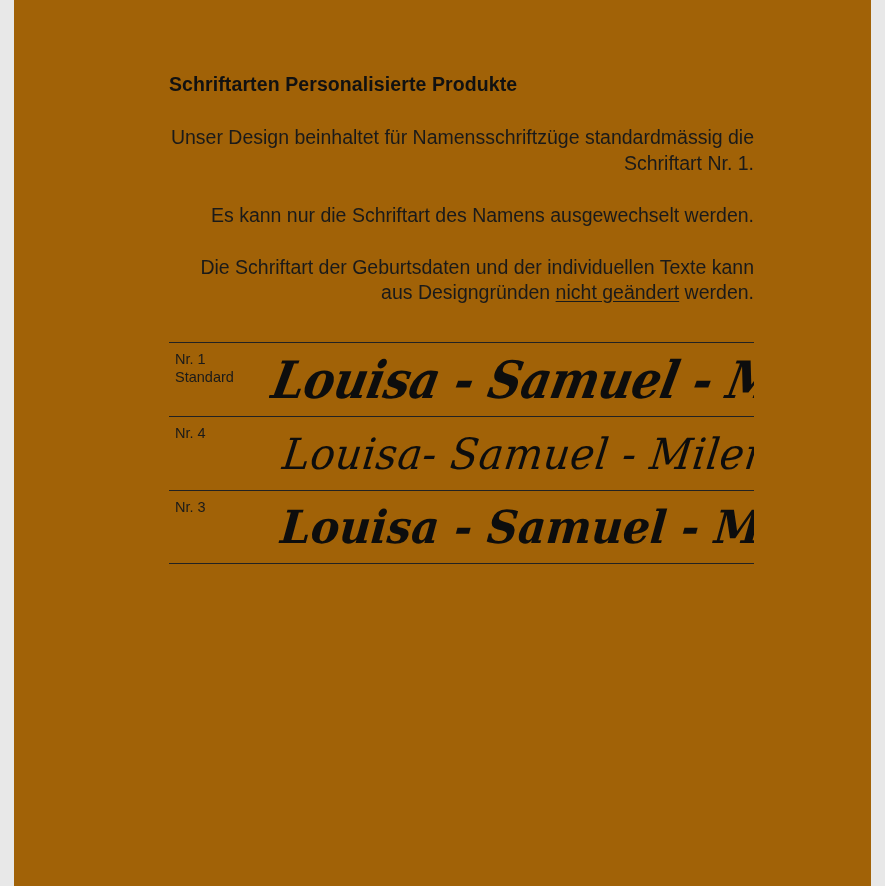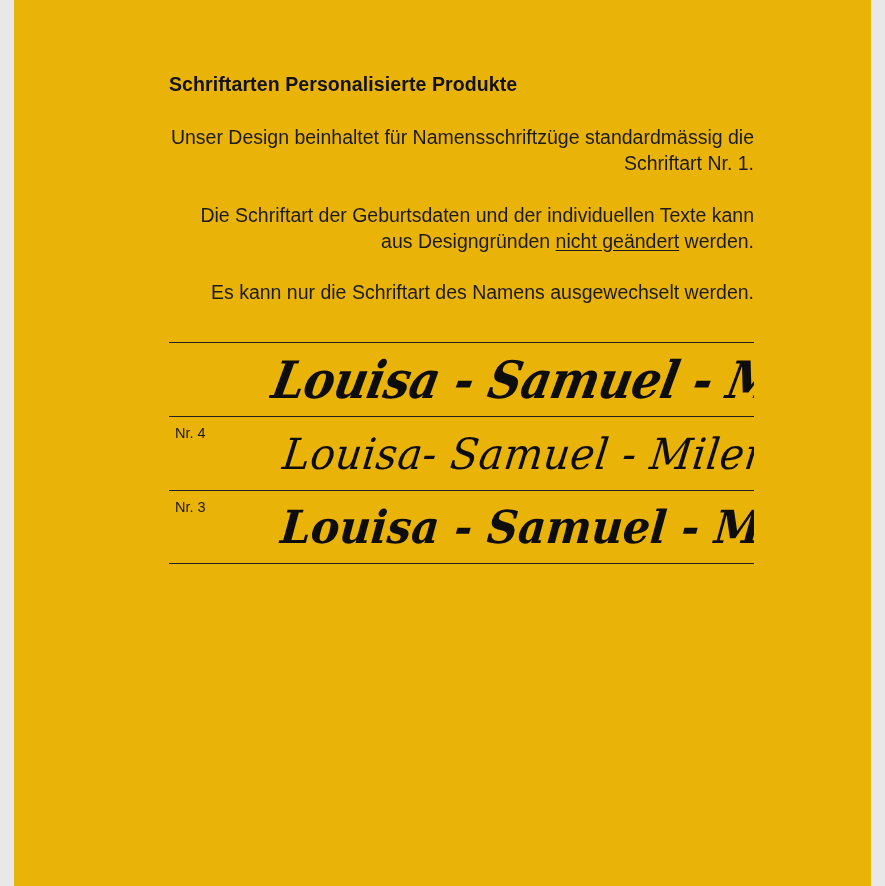--- a/index.html
+++ b/index.html
@@ -12,21 +12,21 @@
     height: 886px;
     font-family: "Liberation Sans", sans-serif;
     overflow: hidden;
   }
   .page {
     position: absolute;
     left: 14px;
     top: 0;
     width: 857px;
     height: 886px;
-    background: #eab308;
+    background: #a16207;
   }
   .content {
     position: absolute;
     left: 155px;
     top: 72px;
     width: 600px;
   }
   .doc-title {
     font-size: 19.5px;
     font-weight: bold;
@@ -127,27 +127,31 @@
 
 <div class="page">
   <div class="content">
 
     <h1 class="doc-title">Schriftarten Personalisierte Produkte</h1>
 
     <p class="para">Unser Design beinhaltet für Namensschriftzüge standardmässig die Schriftart Nr. 1.</p>
 
 
 
+    <p class="para">Es kann nur die Schriftart des Namens ausgewechselt werden.</p>
+
     <p class="para"><span>Die Schriftart der Geburtsdaten und der individuellen Texte kann aus Designgründen </span><span class="u">nicht geändert</span><span> werden.</span></p>
-
-    <p class="para">Es kann nur die Schriftart des Namens ausgewechselt werden.</p>
 
     <div class="samples">
 
       <div class="sample-row">
+        <div class="sample-label">
+          <span>Nr. 1</span>
+          <span class="sub">Standard</span>
+        </div>
         <div class="sample-art">
           <span class="script s1">Louisa - Samuel - Milena</span>
         </div>
       </div>
 
       <div class="sample-row">
         <div class="sample-label">
           <span>Nr. 4</span>
           <span class="sub"></span>
         </div>

